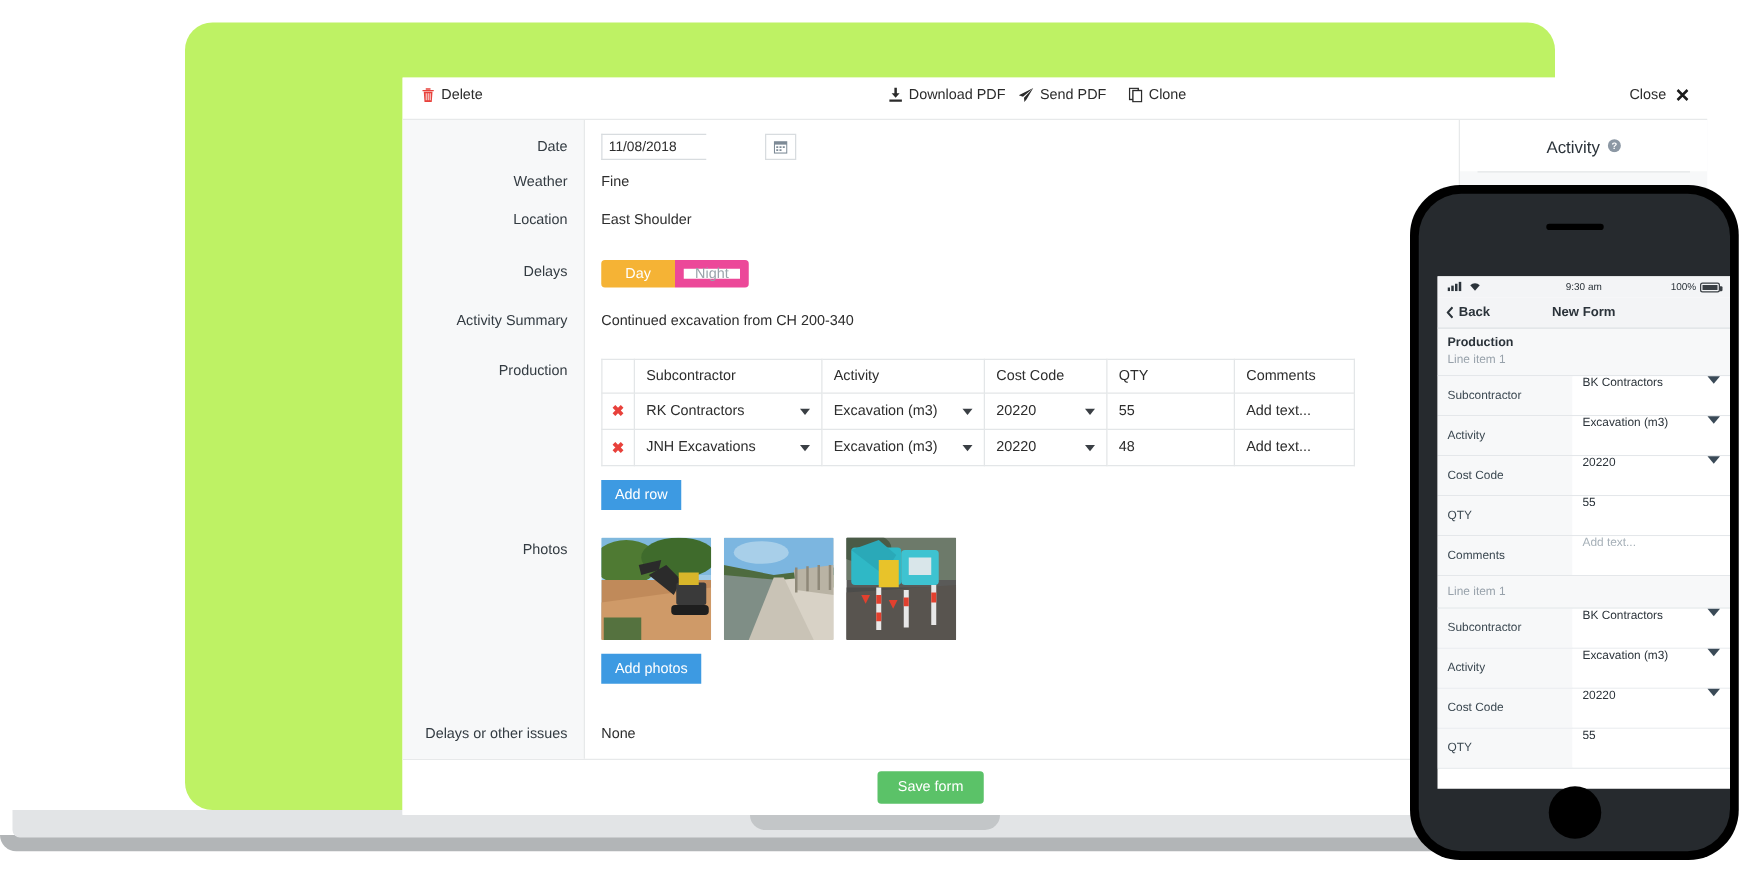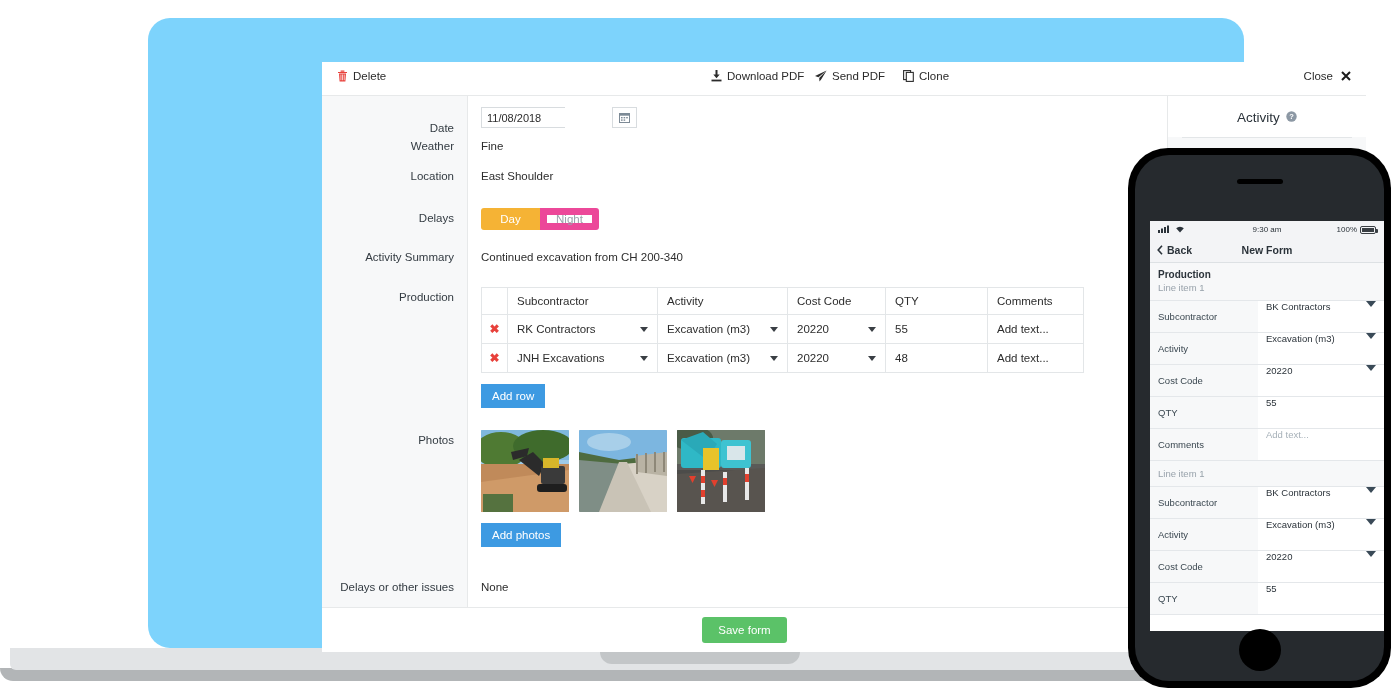--- a/index.html
+++ b/index.html
@@ -19,21 +19,21 @@
   #laptop-base-shadow {
     position: absolute; left: 0px; top: 668px; width: 1192px; height: 13px;
     background: #b2b5b7; border-radius: 0 0 40px 40px;
   }
   #laptop-notch {
     position: absolute; left: 600px; top: 648px; width: 200px; height: 16px;
     background: #c3c6c8; border-radius: 0 0 12px 12px;
   }
   #laptop-body {
     position: absolute; left: 148px; top: 18px; width: 1096px; height: 630px;
-    background: #7dd3fc; border-radius: 22px;
+    background: #bef264; border-radius: 22px;
   }
   #laptop-screen {
     position: absolute; left: 174px; top: 44px; width: 1044px; height: 590px;
     background: #ffffff; overflow: hidden;
   }
 
   
   .toolbar {
     position: relative; height: 34px; border-bottom: 1px solid #e7e9ea;
     background: #fff;
@@ -247,21 +247,21 @@
         </div>
       </div>
 
       <div class="app-body">
 
         <div class="form-pane">
           <div class="form-scroll">
             <div class="label-col"></div>
 
             <div class="frow" style="top:11px;">
-              <div class="lbl" style="top:15px;">Date</div>
+              <div class="lbl" style="top:5px;">Date</div>
               <div class="val" style="top:0;">
                 <div class="date-wrap">
                   <input class="date-input" value="11/08/2018" style="">
                   <span class="date-btn">
                     <svg width="11" height="11" viewBox="0 0 11 11">
                         <rect x="0.5" y="1.5" width="10" height="9" fill="none" stroke="#7d8a96"></rect>
                         <rect x="0.5" y="1.5" width="10" height="2.2" fill="#7d8a96"></rect>
                         <rect x="2" y="5" width="1.6" height="1.4" fill="#7d8a96"></rect>
                         <rect x="4.6" y="5" width="1.6" height="1.4" fill="#7d8a96"></rect>
                         <rect x="7.2" y="5" width="1.6" height="1.4" fill="#7d8a96"></rect>

